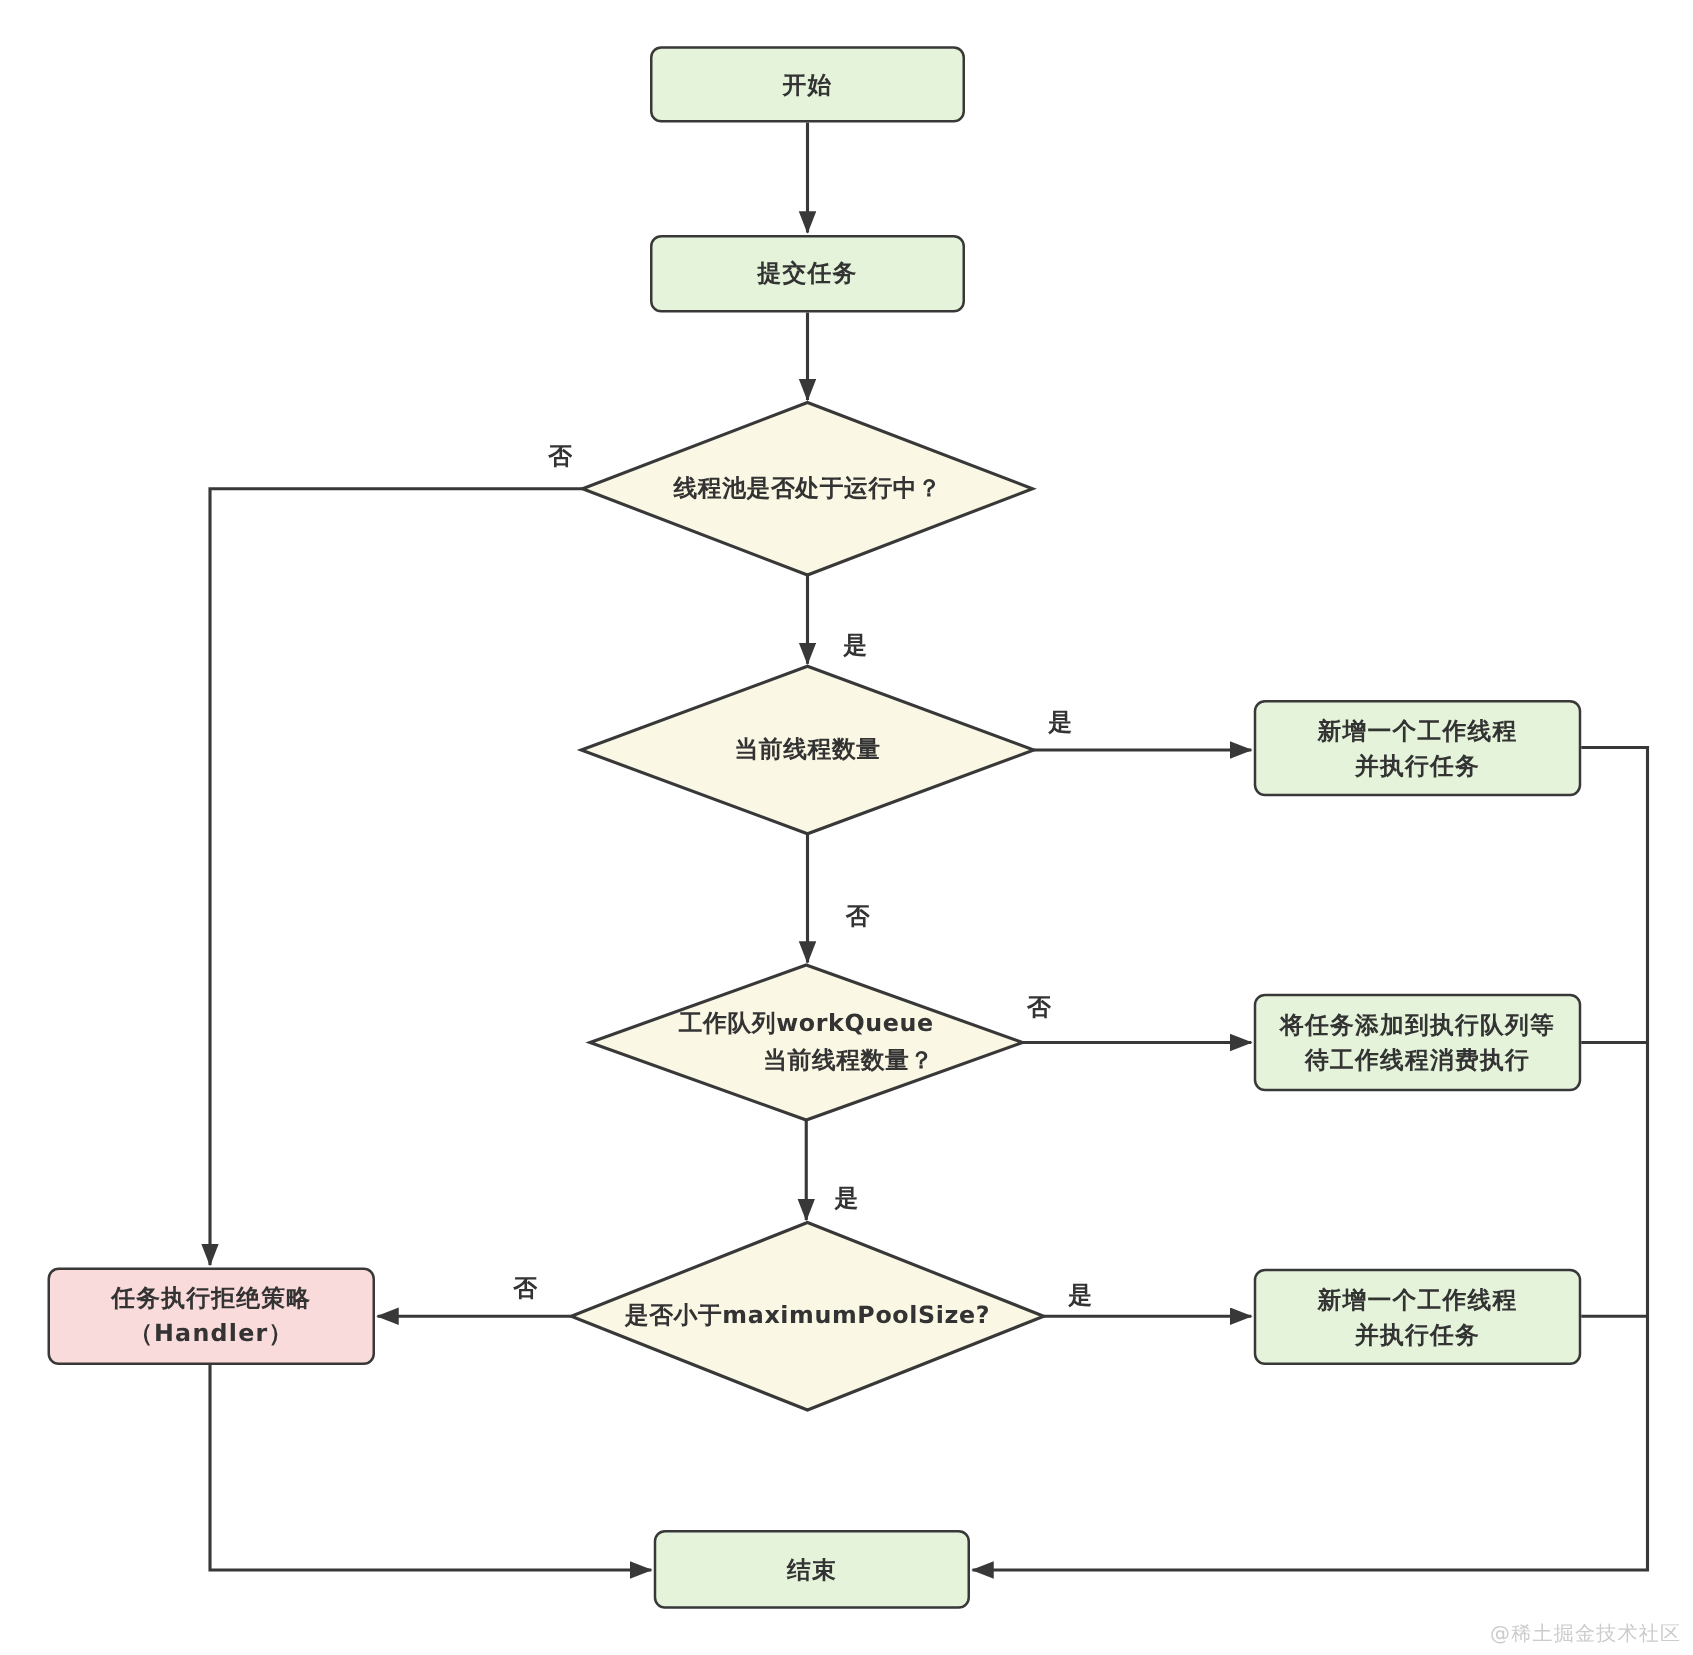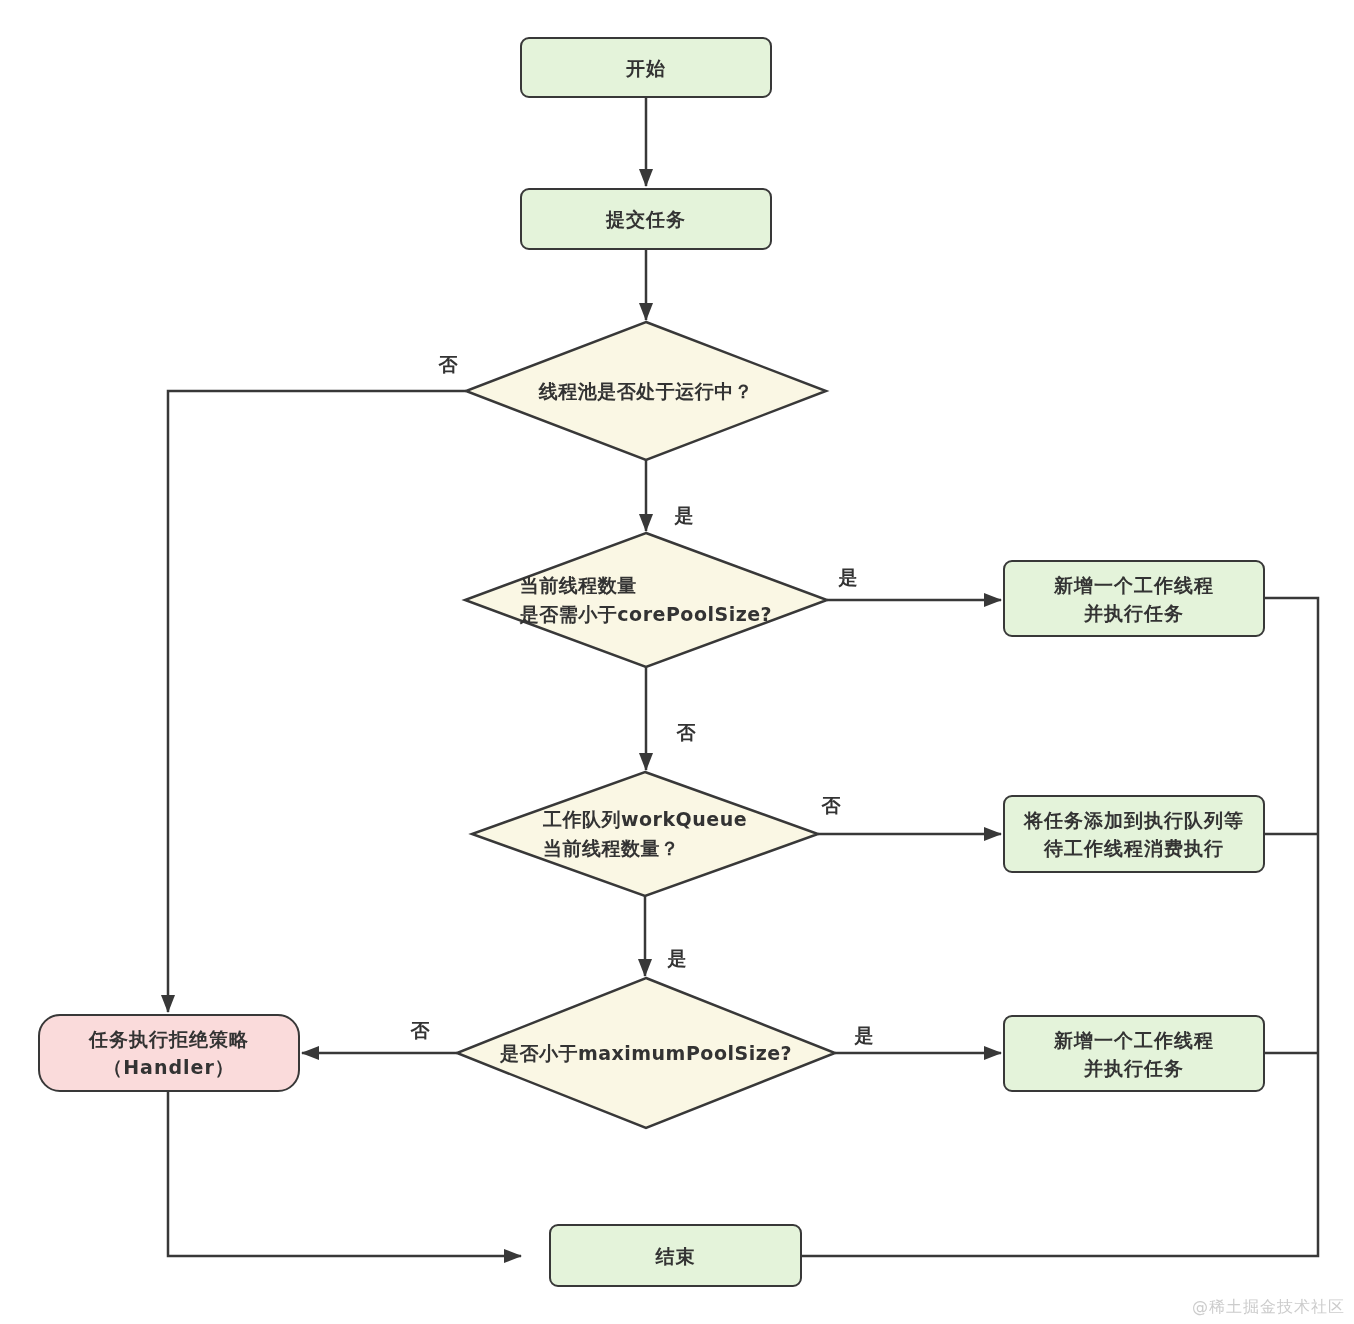--- a/index.html
+++ b/index.html
@@ -47,29 +47,29 @@
     align-items: center;
     justify-content: center;
     color: var(--text);
     font-size: 19px;
     font-weight: 600;
     line-height: 28px;
     text-align: center;
     letter-spacing: 1px;
   }
   .node.green { background: var(--node-green); }
-  .node.pink  { background: var(--node-pink); border-radius: 22px; }
+  .node.pink  { background: var(--node-pink); }
   .dlabel {
     position: absolute;
     transform: translate(-50%, -50%);
     color: var(--text);
     font-size: 19px;
     font-weight: 600;
     line-height: 29px;
-    text-align: left;
+    text-align: right;
     white-space: nowrap;
     letter-spacing: 0.5px;
   }
   .elabel {
     position: absolute;
     transform: translate(-50%, -50%);
     color: var(--text);
     font-size: 19px;
     font-weight: 600;
     white-space: nowrap;
@@ -137,30 +137,29 @@
   <div class="node green" style="left:1003px; top:1015px; width:262px; height:77px;">
     <div>新增一个工作线程</div>
     <div>并执行任务</div>
   </div>
 
   <div class="node pink" style="left:38px; top:1014px; width:262px; height:78px;">
     <div>任务执行拒绝策略</div>
     <div>（Handler）</div>
   </div>
 
-  <div class="node green" style="left:523px; top:1224px; width:253px; height:63px;margin-left:26px;">
+  <div class="node green" style="left:523px; top:1224px; width:253px; height:63px;">
     <div>结束</div>
   </div>
 
   <div class="dlabel" style="left:646px; top:391px;">
     <div>线程池是否处于运行中？</div>
   </div>
   <div class="dlabel" style="left:646px; top:600px;">
     <div>当前线程数量</div>
-    <div>是否需小于corePoolSize?</div>
   </div>
   <div class="dlabel" style="left:645px; top:834px;">
     <div>工作队列workQueue</div>
     <div>当前线程数量？</div>
   </div>
   <div class="dlabel" style="left:646px; top:1053px;">
     <div>是否小于maximumPoolSize?</div>
   </div>
 
   <div class="elabel" style="left:448px; top:365px;">否</div>

